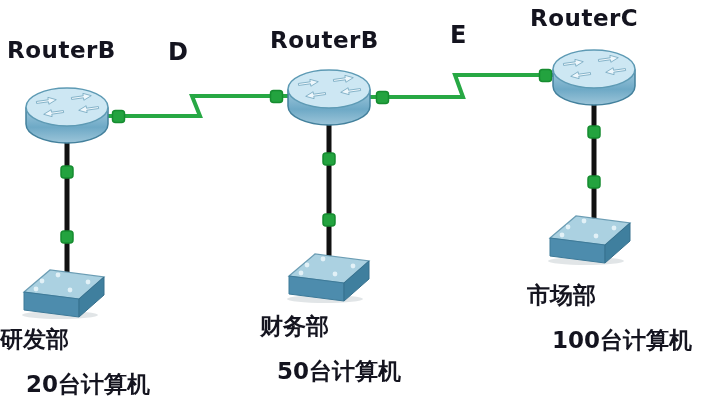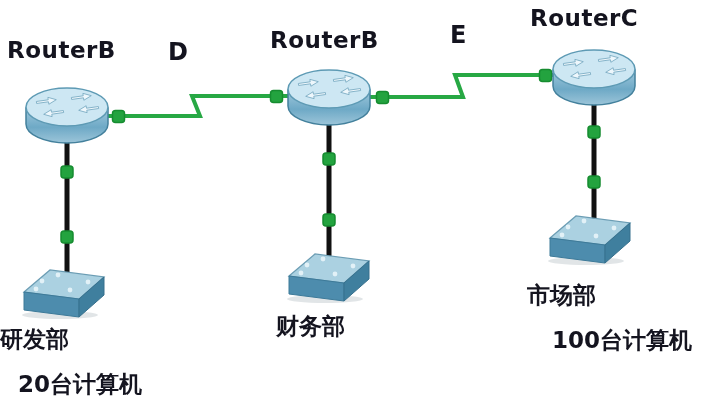--- a/index.html
+++ b/index.html
@@ -171,20 +171,21 @@
     </svg>
   </div>
 
   <div class="lbl dev-lbl" style="left:7px;top:38px">RouterB</div>
   <div class="lbl link-lbl" style="left:168px;top:39px">D</div>
   <div class="lbl dev-lbl" style="left:270px;top:28px">RouterB</div>
   <div class="lbl link-lbl" style="left:450px;top:22px">E</div>
   <div class="lbl cn-lbl" style="left:0px;top:327px;width:150px">研发部</div>
 
   <div class="lbl dev-lbl" style="left:530px;top:6px">RouterC</div>
-  <div class="lbl cnt-lbl" style="left:0px;top:372px;width:160px">20台计算机</div>
+  <div class="lbl cnt-lbl" style="left:8px;top:372px;width:160px">20台计算机</div>
 
-  <div class="lbl cn-lbl" style="left:276px;top:314px;width:150px">财务部</div>
+  <div class="lbl cn-lbl" style="left:260px;top:314px;width:150px">财务部</div>
+  <div class="lbl cnt-lbl" style="left:259px;top:359px;width:160px">50台计算机</div>
 
   <div class="lbl cn-lbl" style="left:527px;top:283px;width:150px">市场部</div>
   <div class="lbl cnt-lbl" style="left:532px;top:328px;width:180px">100台计算机</div>
 
 </div>
 
 </body></html>

